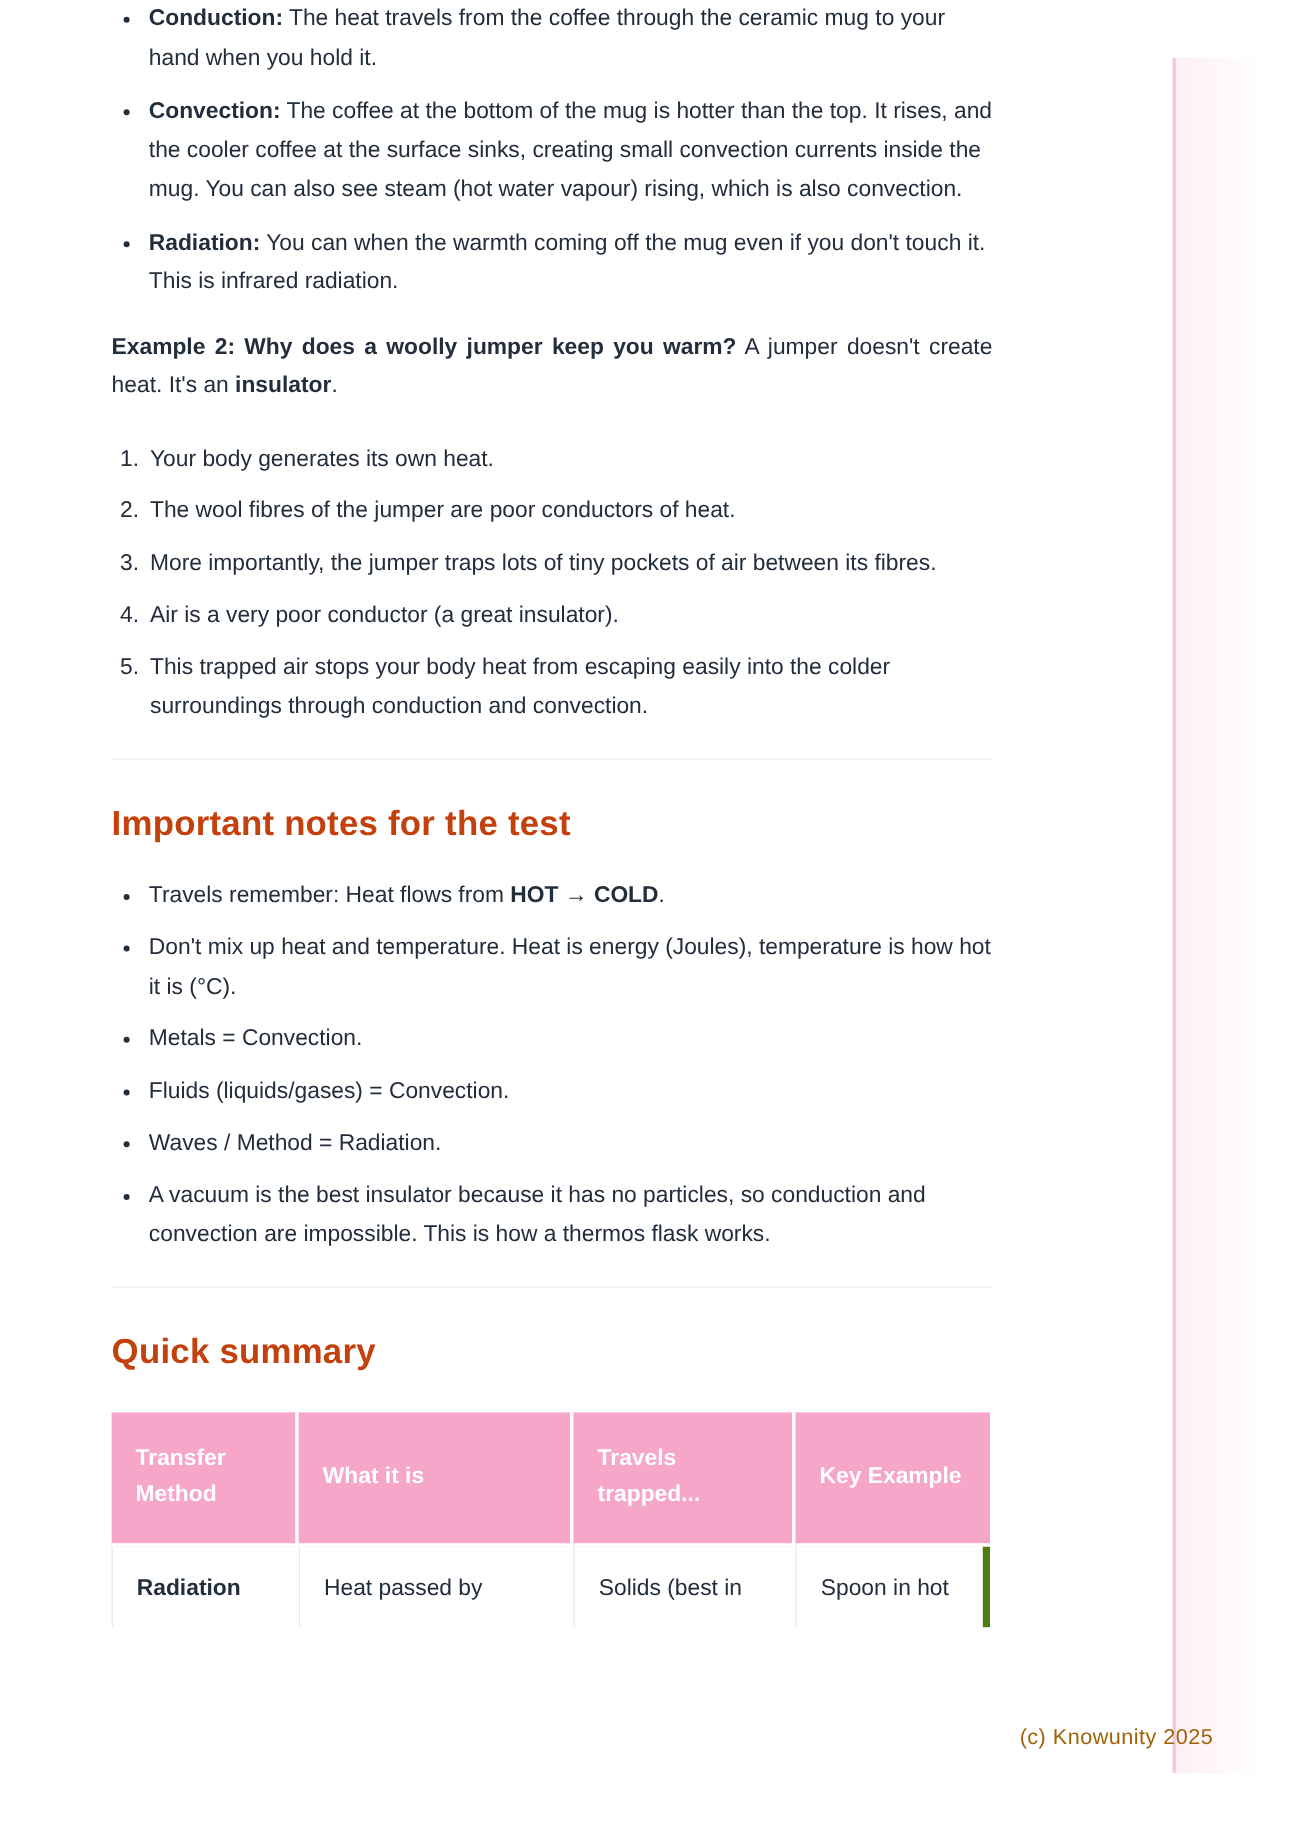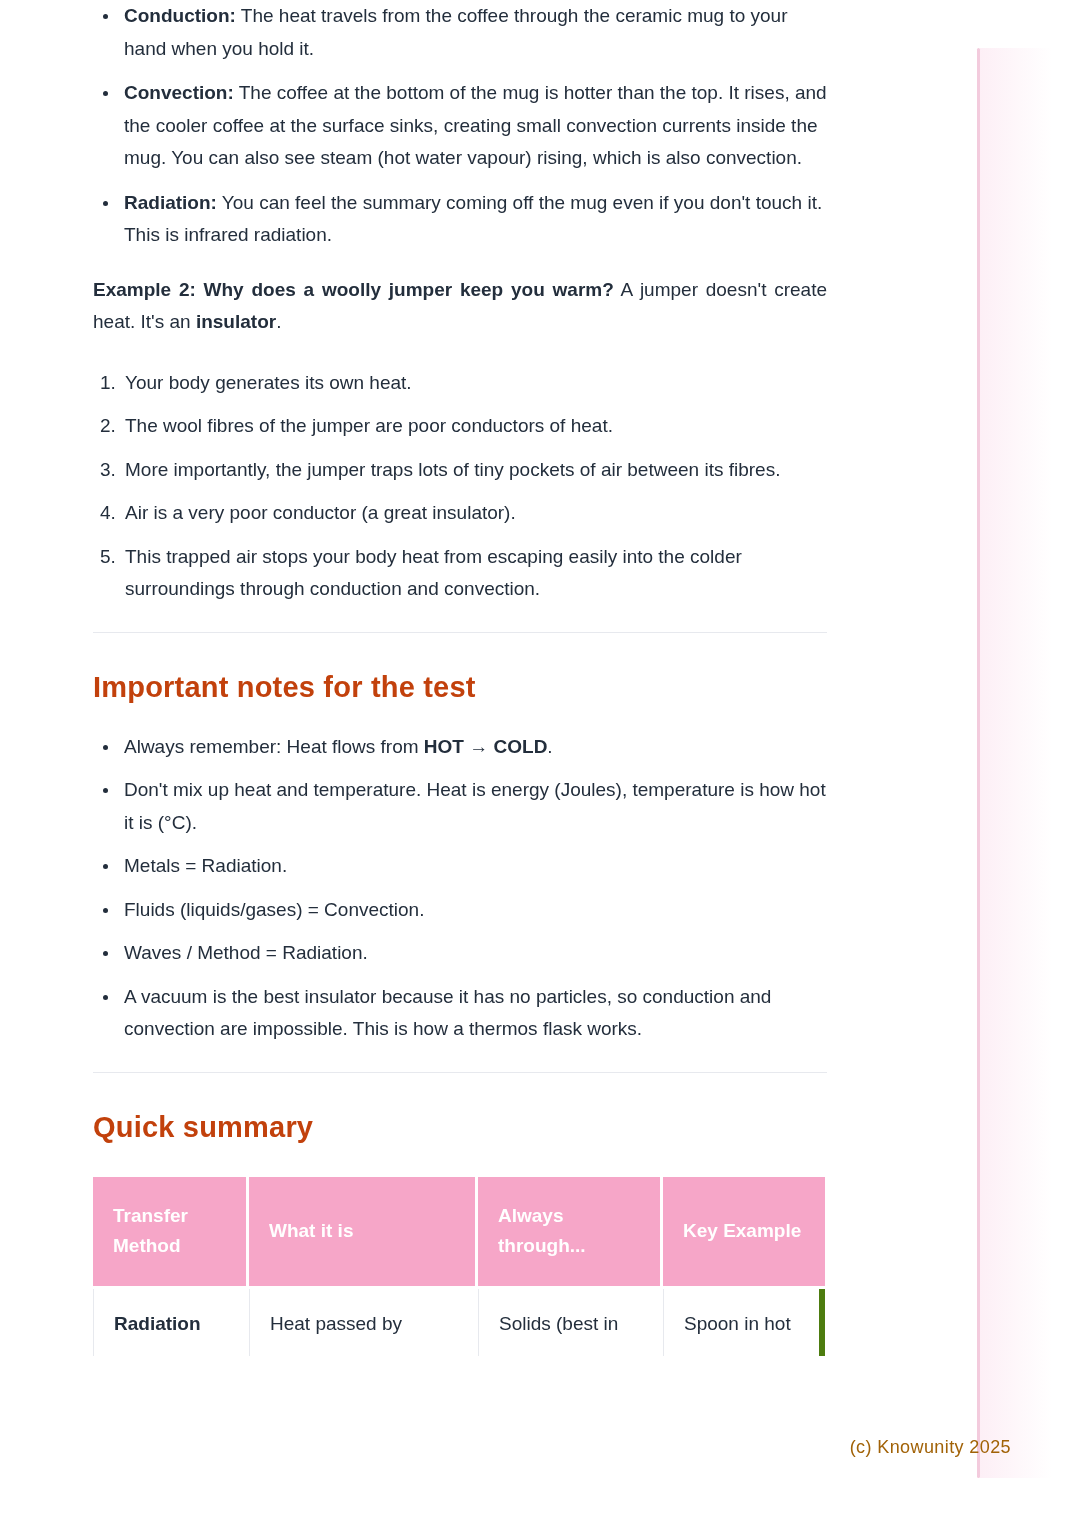--- a/index.html
+++ b/index.html
@@ -79,62 +79,62 @@
   }
 </style>
 </head>
 <body>
 
 <div class="content">
 
   <ul class="bullets">
       <li><strong>Conduction:</strong><span> The heat travels from the coffee through the ceramic mug to your hand when you hold it.</span></li>
       <li><strong>Convection:</strong><span> The coffee at the bottom of the mug is hotter than the top. It rises, and the cooler coffee at the surface sinks, creating small convection currents inside the mug. You can also see steam (hot water vapour) rising, which is also convection.</span></li>
-      <li><strong>Radiation:</strong><span> You can feel the summary coming off the mug even if you don't touch it. This is infrared radiation.</span></li>
+      <li><strong>Radiation:</strong><span> You can when the warmth coming off the mug even if you don't touch it. This is infrared radiation.</span></li>
     </ul>
 
   <p class="example"><strong>Example 2: Why does a woolly jumper keep you warm?</strong><span> A jumper doesn't create heat. It's an </span><strong>insulator</strong><span>.</span></p>
 
   <ol class="steps">
       <li><span>Your body generates its own heat.</span></li>
       <li><span>The wool fibres of the jumper are poor conductors of heat.</span></li>
       <li><span>More importantly, the jumper traps lots of tiny pockets of air between its fibres.</span></li>
       <li><span>Air is a very poor conductor (a great insulator).</span></li>
       <li><span>This trapped air stops your body heat from escaping easily into the colder surroundings through conduction and convection.</span></li>
     </ol>
 
   <hr class="divider">
 
   <h2 class="section-heading">Important notes for the test</h2>
 
   <ul class="bullets notes">
-      <li><span>Always remember: Heat flows from </span><strong>HOT → COLD</strong><span>.</span></li>
+      <li><span>Travels remember: Heat flows from </span><strong>HOT → COLD</strong><span>.</span></li>
       <li><span>Don't mix up heat and temperature. Heat is energy (Joules), temperature is how hot it is (°C).</span></li>
-      <li><span>Metals = Radiation.</span></li>
+      <li><span>Metals = Convection.</span></li>
       <li><span>Fluids (liquids/gases) = Convection.</span></li>
       <li><span>Waves / Method = Radiation.</span></li>
       <li><span>A vacuum is the best insulator because it has no particles, so conduction and convection are impossible. This is how a thermos flask works.</span></li>
     </ul>
 
   <hr class="divider">
 
   <h2 class="section-heading summary-heading">Quick summary</h2>
 
   <table class="summary">
     <colgroup>
         <col>
         <col>
         <col>
         <col>
       </colgroup>
     <thead>
         <tr>
           <th>Transfer Method</th>
           <th>What it is</th>
-          <th>Always through...</th>
+          <th>Travels trapped...</th>
           <th>Key Example</th>
         </tr>
       </thead>
     <tbody>
         <tr>
           <td>Radiation</td>
           <td>Heat passed by</td>
           <td>Solids (best in</td>
           <td>Spoon in hot</td>
         </tr>

